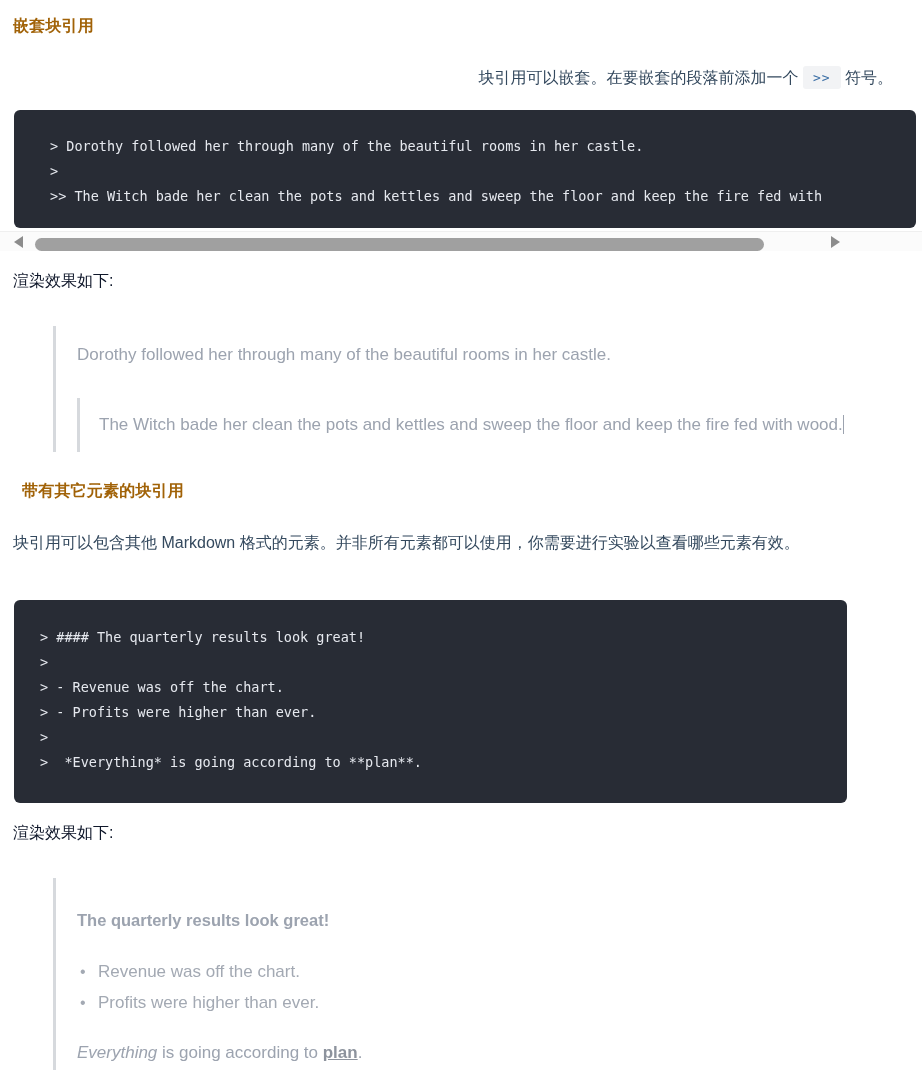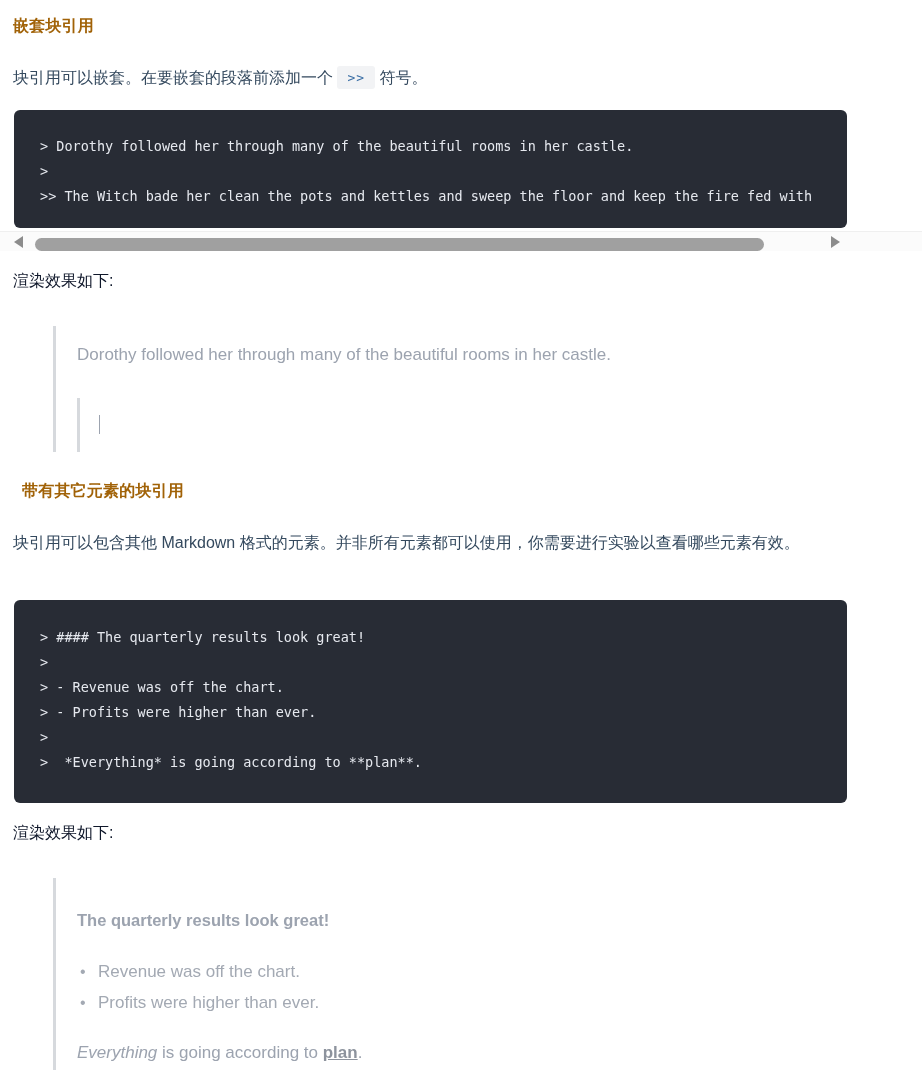--- a/index.html
+++ b/index.html
@@ -33,21 +33,21 @@
   .h-nested { position: absolute; left: 13px; top: 16px; }
   .h-other  { position: absolute; left: 22px; top: 481px; }
 
   
   p.para {
     font-size: 16px;
     line-height: 30px;
     color: #34495e;
     margin: 0;
   }
-  .p-nested { position: absolute; left: 13px; top: 63px; width: 880px; }
+  .p-nested { position: absolute; left: 13px; top: 63px; width: 880px; text-align: right; }
   .p-other  { position: absolute; left: 13px; top: 528px; width: 845px; }
 
   .label-render { position: absolute; left: 13px; font-size: 16px; color: #0f172a; }
   .label-1 { top: 271px; }
   .label-2 { top: 823px; }
 
   
   code.inline-code {
     background: #f2f3f5;
     color: #3a6ea5;
@@ -72,23 +72,23 @@
     margin: 0;
     font-family: "DejaVu Sans Mono", monospace;
     font-size: 13.5px;
     line-height: 25px;
     color: #e6e9ef;
     white-space: pre;
   }
   #code-block-1 {
     left: 14px;
     top: 110px;
-    width: 833px;
+    width: 902px;
     height: 118px;
-    padding: 24px 0 24px 26px;
+    padding: 24px 0 24px 36px;
   }
   #code-block-2 {
     left: 14px;
     top: 600px;
     width: 833px;
     height: 203px;
     padding: 25px 0 25px 26px;
   }
 
   
@@ -222,21 +222,21 @@
       <div class="sb-thumb"></div>
     </div>
     <div class="sb-arrow sb-arrow-right"></div>
   </div>
 
   <div class="label-render label-1">渲染效果如下:</div>
 
   <blockquote class="bq" id="blockquote-1">
     <p class="q-line">Dorothy followed her through many of the beautiful rooms in her castle.</p>
     <blockquote class="bq-nested">
-      <p class="q-line"><span class="text-caret"></span></p>
+      <p class="q-line"><span>The Witch bade her clean the pots and kettles and sweep the floor and keep the fire fed with wood.</span><span class="text-caret"></span></p>
     </blockquote>
   </blockquote>
 
   <h2 class="section-title h-other">带有其它元素的块引用</h2>
 
   <p class="para p-other">块引用可以包含其他 Markdown 格式的元素。并非所有元素都可以使用，你需要进行实验以查看哪些元素有效。</p>
 
   <div class="code-block" id="code-block-2">
     <pre>&gt; #### The quarterly results look great!
 &gt;

